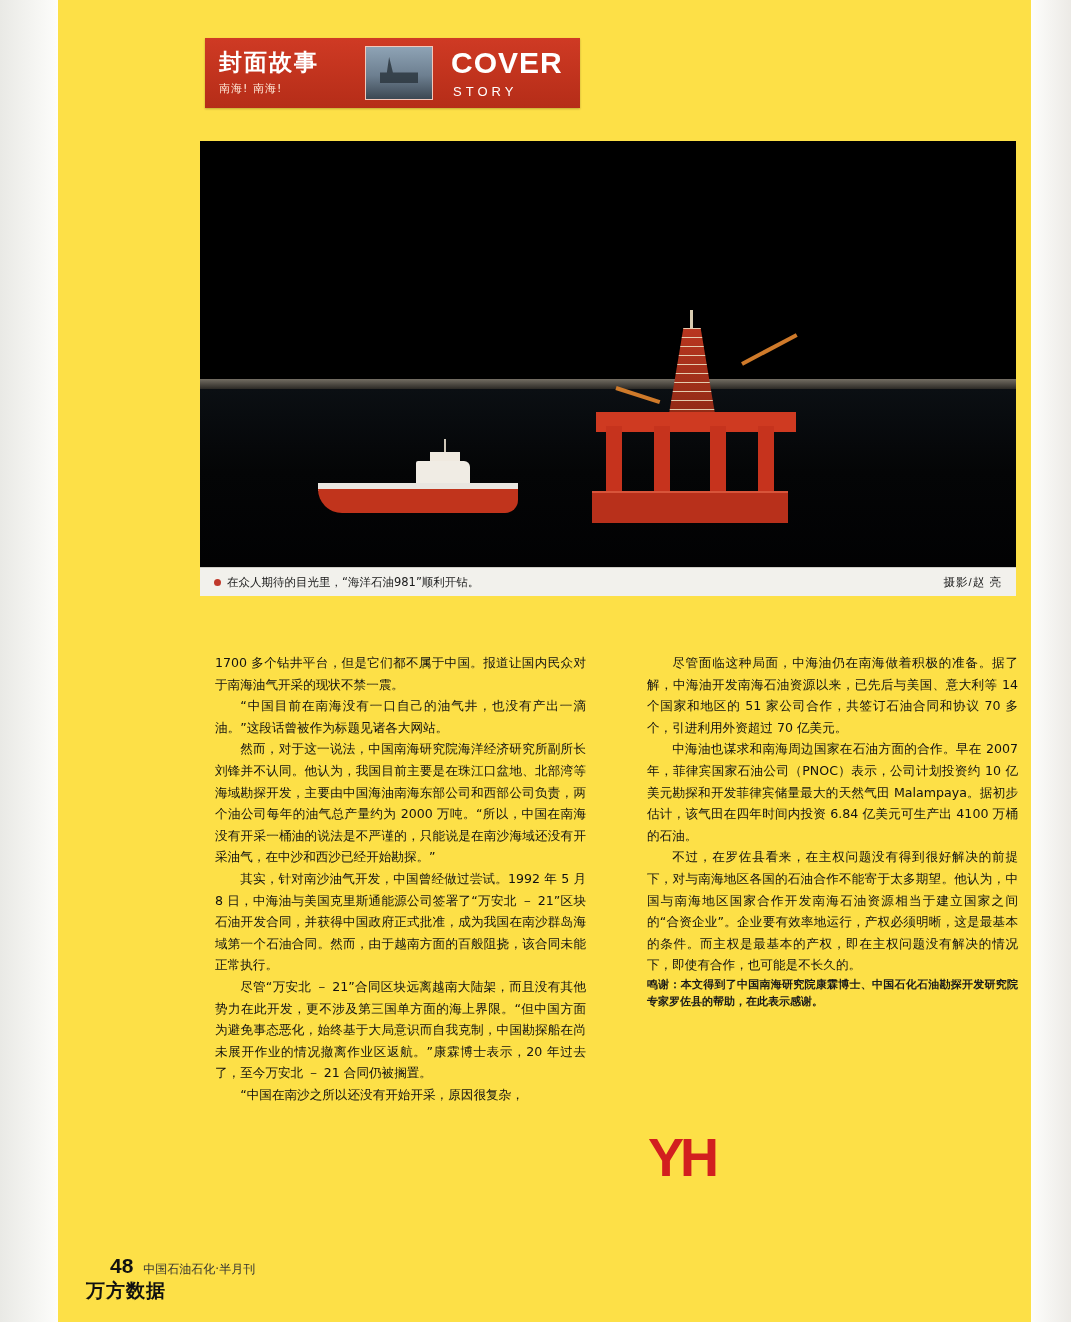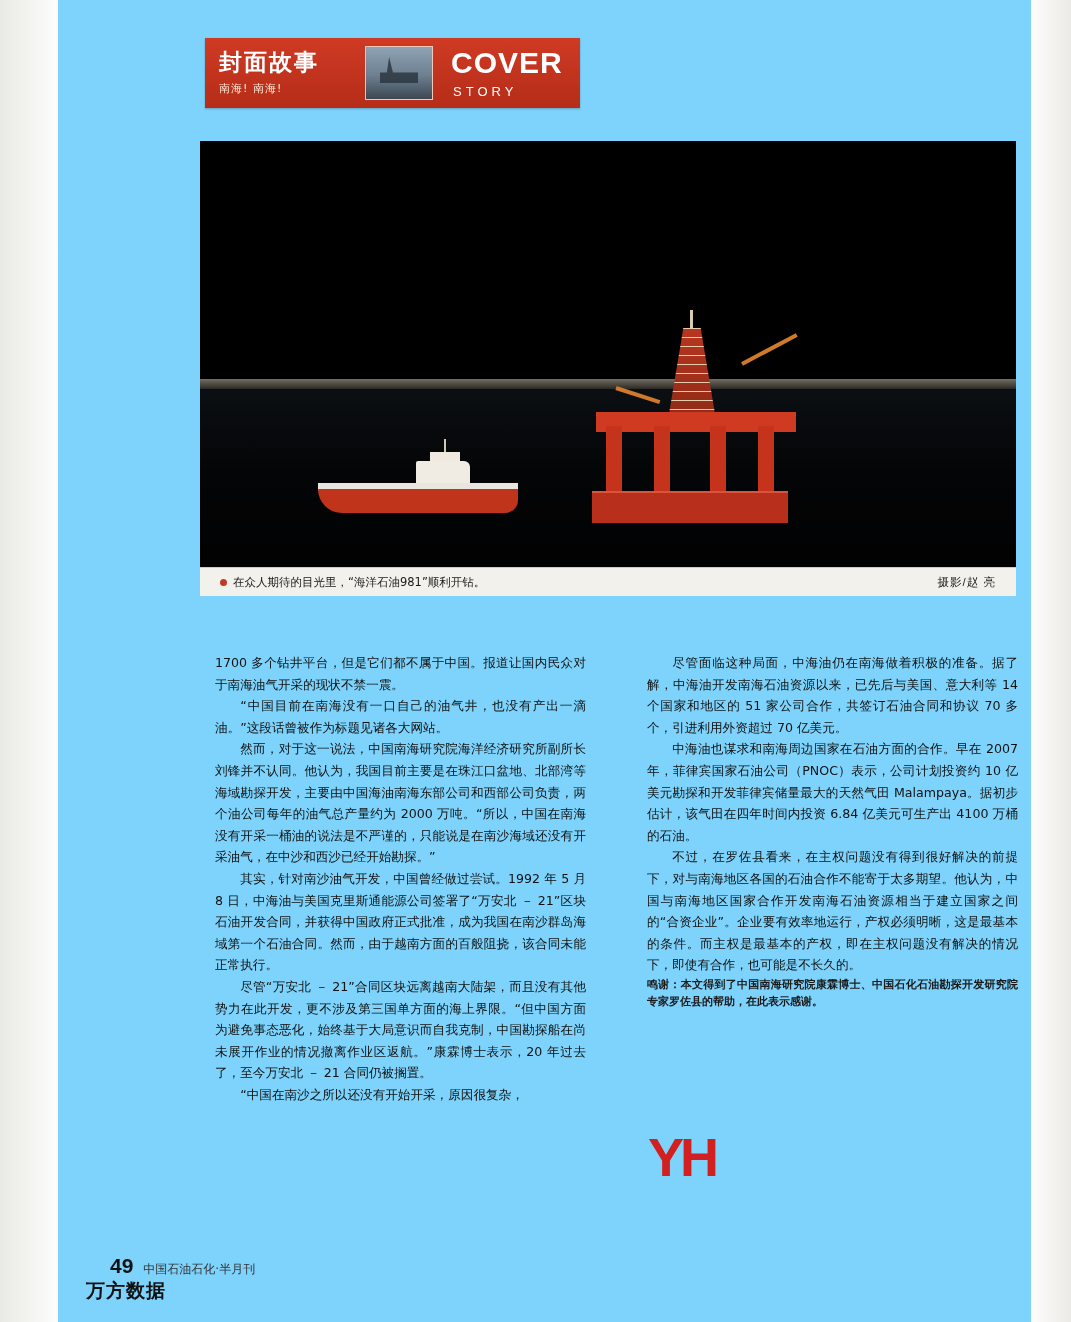--- a/index.html
+++ b/index.html
@@ -13,21 +13,21 @@
     font-family: "Liberation Serif", serif;
     color: #111;
     position: relative;
     overflow: hidden;
   }
   .page {
     position: absolute;
     left: 0; top: 0;
     width: 1071px;
     height: 1322px;
-    background: #7dd3fc;
+    background: #fde047;
   }
   
   .page::before {
     content: "";
     position: absolute;
     left: 0; top: 0; bottom: 0;
     width: 58px;
     background: linear-gradient(to right, #e9e9e5 0%, #fdfdfb 100%);
     pointer-events: none;
   }
@@ -255,21 +255,21 @@
   }
   .photo-caption {
     position: absolute;
     left: 0; right: 0; bottom: 0;
     height: 29px;
     background: #f2f1ec;
     border-top: 1px solid #cfcdc6;
     display: flex;
     align-items: center;
     justify-content: space-between;
-    padding: 0 20px;
+    padding: 0 14px;
     box-sizing: border-box;
   }
   .cap-left {
     font-family: "DejaVu Sans", sans-serif;
     font-size: 11.5px;
     color: #1a1a1a;
     display: flex;
     align-items: center;
     gap: 6px;
   }
@@ -463,18 +463,18 @@
       <p class="indent">不过，在罗佐县看来，在主权问题没有得到很好解决的前提下，对与南海地区各国的石油合作不能寄于太多期望。他认为，中国与南海地区国家合作开发南海石油资源相当于建立国家之间的“合资企业”。企业要有效率地运行，产权必须明晰，这是最基本的条件。而主权是最基本的产权，即在主权问题没有解决的情况下，即使有合作，也可能是不长久的。</p>
       <p class="ack">鸣谢：本文得到了中国南海研究院康霖博士、中国石化石油勘探开发研究院专家罗佐县的帮助，在此表示感谢。</p>
     </div>
   </div>
 
   <div class="watermark">
     <div class="wm-mark">YH</div>
   </div>
 
   <div class="footer">
-    <div class="page-num">49</div>
+    <div class="page-num">48</div>
     <div class="footer-title">中国石油石化·半月刊</div>
   </div>
   <div class="wanfang">万方数据</div>
 
 </div>
 
 </body></html>

